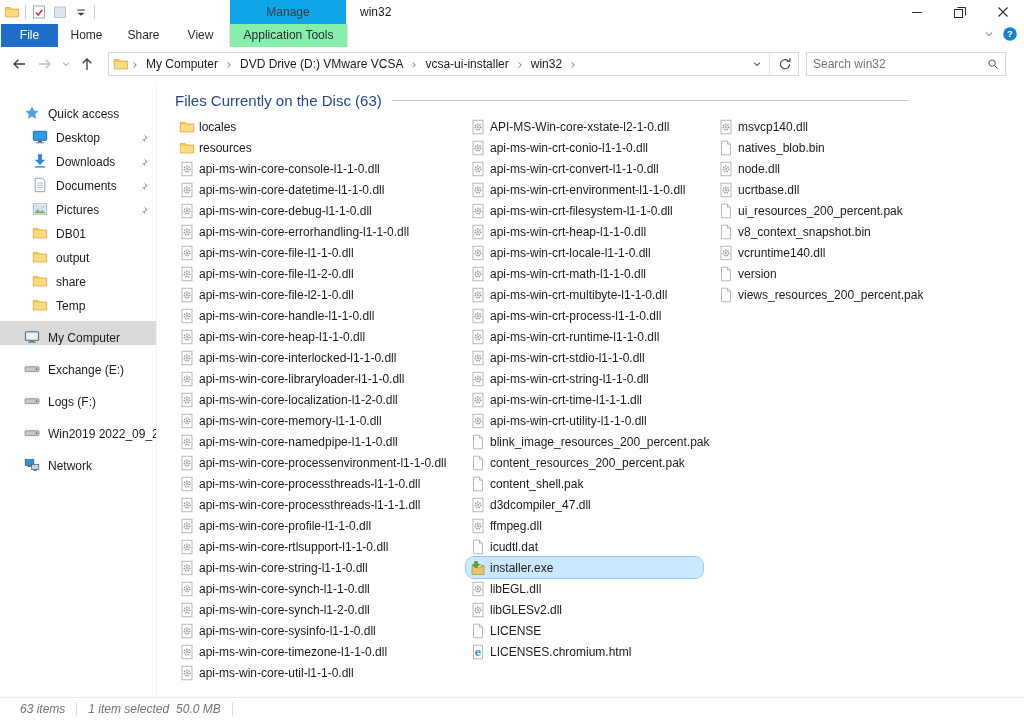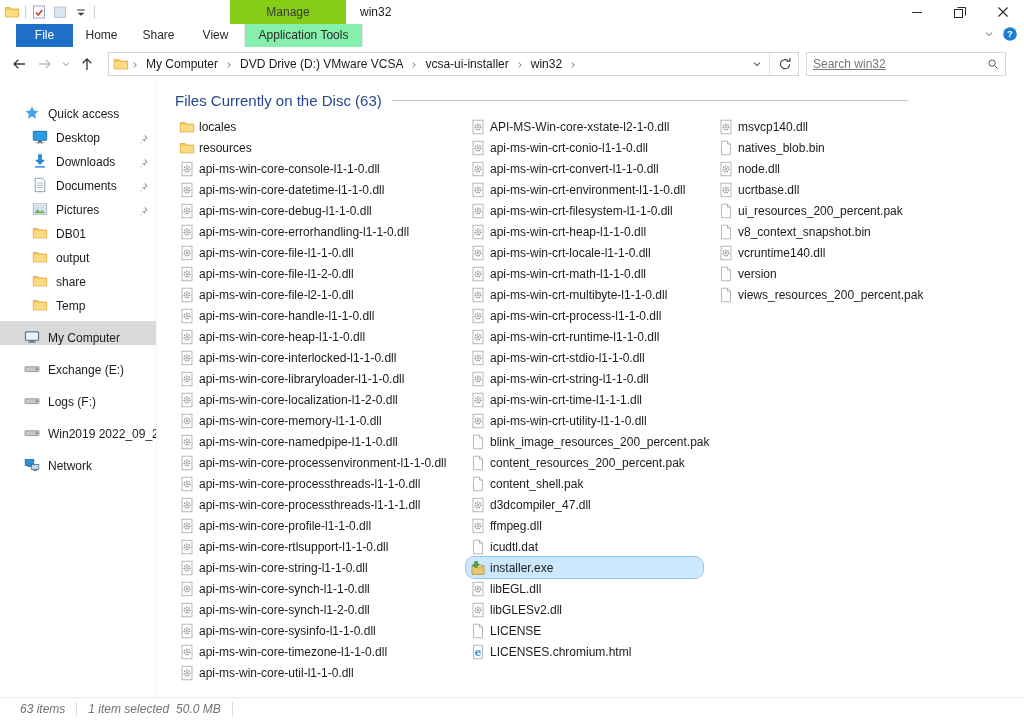--- a/index.html
+++ b/index.html
@@ -6,27 +6,27 @@
     font-family:"Liberation Sans","DejaVu Sans",sans-serif;font-size:12px;color:#1b1b1b;}
   .icon{display:inline-block;width:16px;height:16px;flex:0 0 auto;}
   .icon svg{width:100%;height:100%;display:block;}
   .icon.sm{width:12px;height:12px;}
 
   
   .titlebar{position:absolute;top:0;left:0;right:0;height:24px;background:#fff;}
   .qat{position:absolute;left:4px;top:0;height:24px;display:flex;align-items:center;gap:5px;}
   .qat-sep{width:1px;height:14px;background:#d0d0d0;}
   .manage-tab{position:absolute;left:230px;top:0;width:116px;height:24px;line-height:24px;
-    text-align:center;background:#84cc16;color:#3a3a3a;}
+    text-align:center;background:#0ea5e9;color:#3a3a3a;}
   .win-title{position:absolute;left:360px;top:0;line-height:24px;color:#1b1b1b;}
   .win-controls{position:absolute;right:0;top:0;height:24px;display:flex;}
   .win-btn{width:43px;height:24px;display:flex;align-items:center;justify-content:center;}
 
   
-  .ribbon-row{position:absolute;top:24px;left:16px;right:0;height:23px;background:#fff;
+  .ribbon-row{position:absolute;top:24px;left:1px;right:0;height:23px;background:#fff;
     border-bottom:2px solid #15803d;}
   .tabs{display:flex;height:23px;}
   .tab{width:57px;height:23px;line-height:23px;text-align:center;color:#2b2b2b;}
   .tab-file{background:#1f6fc8;color:#fff;}
   .tab-contextual{width:117px;background:#86efac;border-left:1px solid #eee0f2;
     border-right:1px solid #eee0f2;}
   .ribbon-right{position:absolute;right:6px;top:2px;display:flex;align-items:center;gap:7px;}
 
   
   .navbar{position:absolute;top:47px;left:0;right:0;height:34px;background:#fff;
@@ -36,21 +36,21 @@
   .addressbar{margin-left:8px;width:691px;height:24px;border:1px solid #d6d6d6;background:#fff;
     display:flex;align-items:center;box-sizing:border-box;padding-left:4px;}
   .crumb{padding:0 5px;white-space:nowrap;color:#1b1b1b;}
   .crumb-sep{display:inline-block;width:10px;height:10px;margin:0 1px;}
   .crumb-sep svg{width:10px;height:10px;}
   .addr-right{margin-left:auto;display:flex;align-items:center;height:100%;}
   .addr-divider{width:1px;height:100%;background:#e2e2e2;margin:0 2px;}
   .searchbox{margin-left:7px;width:200px;height:24px;border:1px solid #d6d6d6;background:#fff;
     display:flex;align-items:center;box-sizing:border-box;padding:0 6px;}
   .searchbox input{border:none;outline:none;flex:1;font:inherit;color:#767676;
-    font-family:inherit;padding:0;background:transparent;text-decoration:underline;}
+    font-family:inherit;padding:0;background:transparent;}
 
   
   .main{position:absolute;top:81px;bottom:22px;left:0;right:0;background:#fff;}
   .sidebar{position:absolute;left:0;top:0;bottom:0;width:157px;padding-top:16px;
     box-sizing:border-box;border-right:1px solid #f3f3f3;overflow:hidden;}
   .srow{height:24px;display:flex;align-items:flex-end;white-space:nowrap;overflow:hidden;}
   .srow .lbl{margin-left:8px;}
   .srow.lvl0{padding-left:24px;}
   .srow.lvl1{padding-left:32px;}
   .srow.grp{margin-top:8px;}

